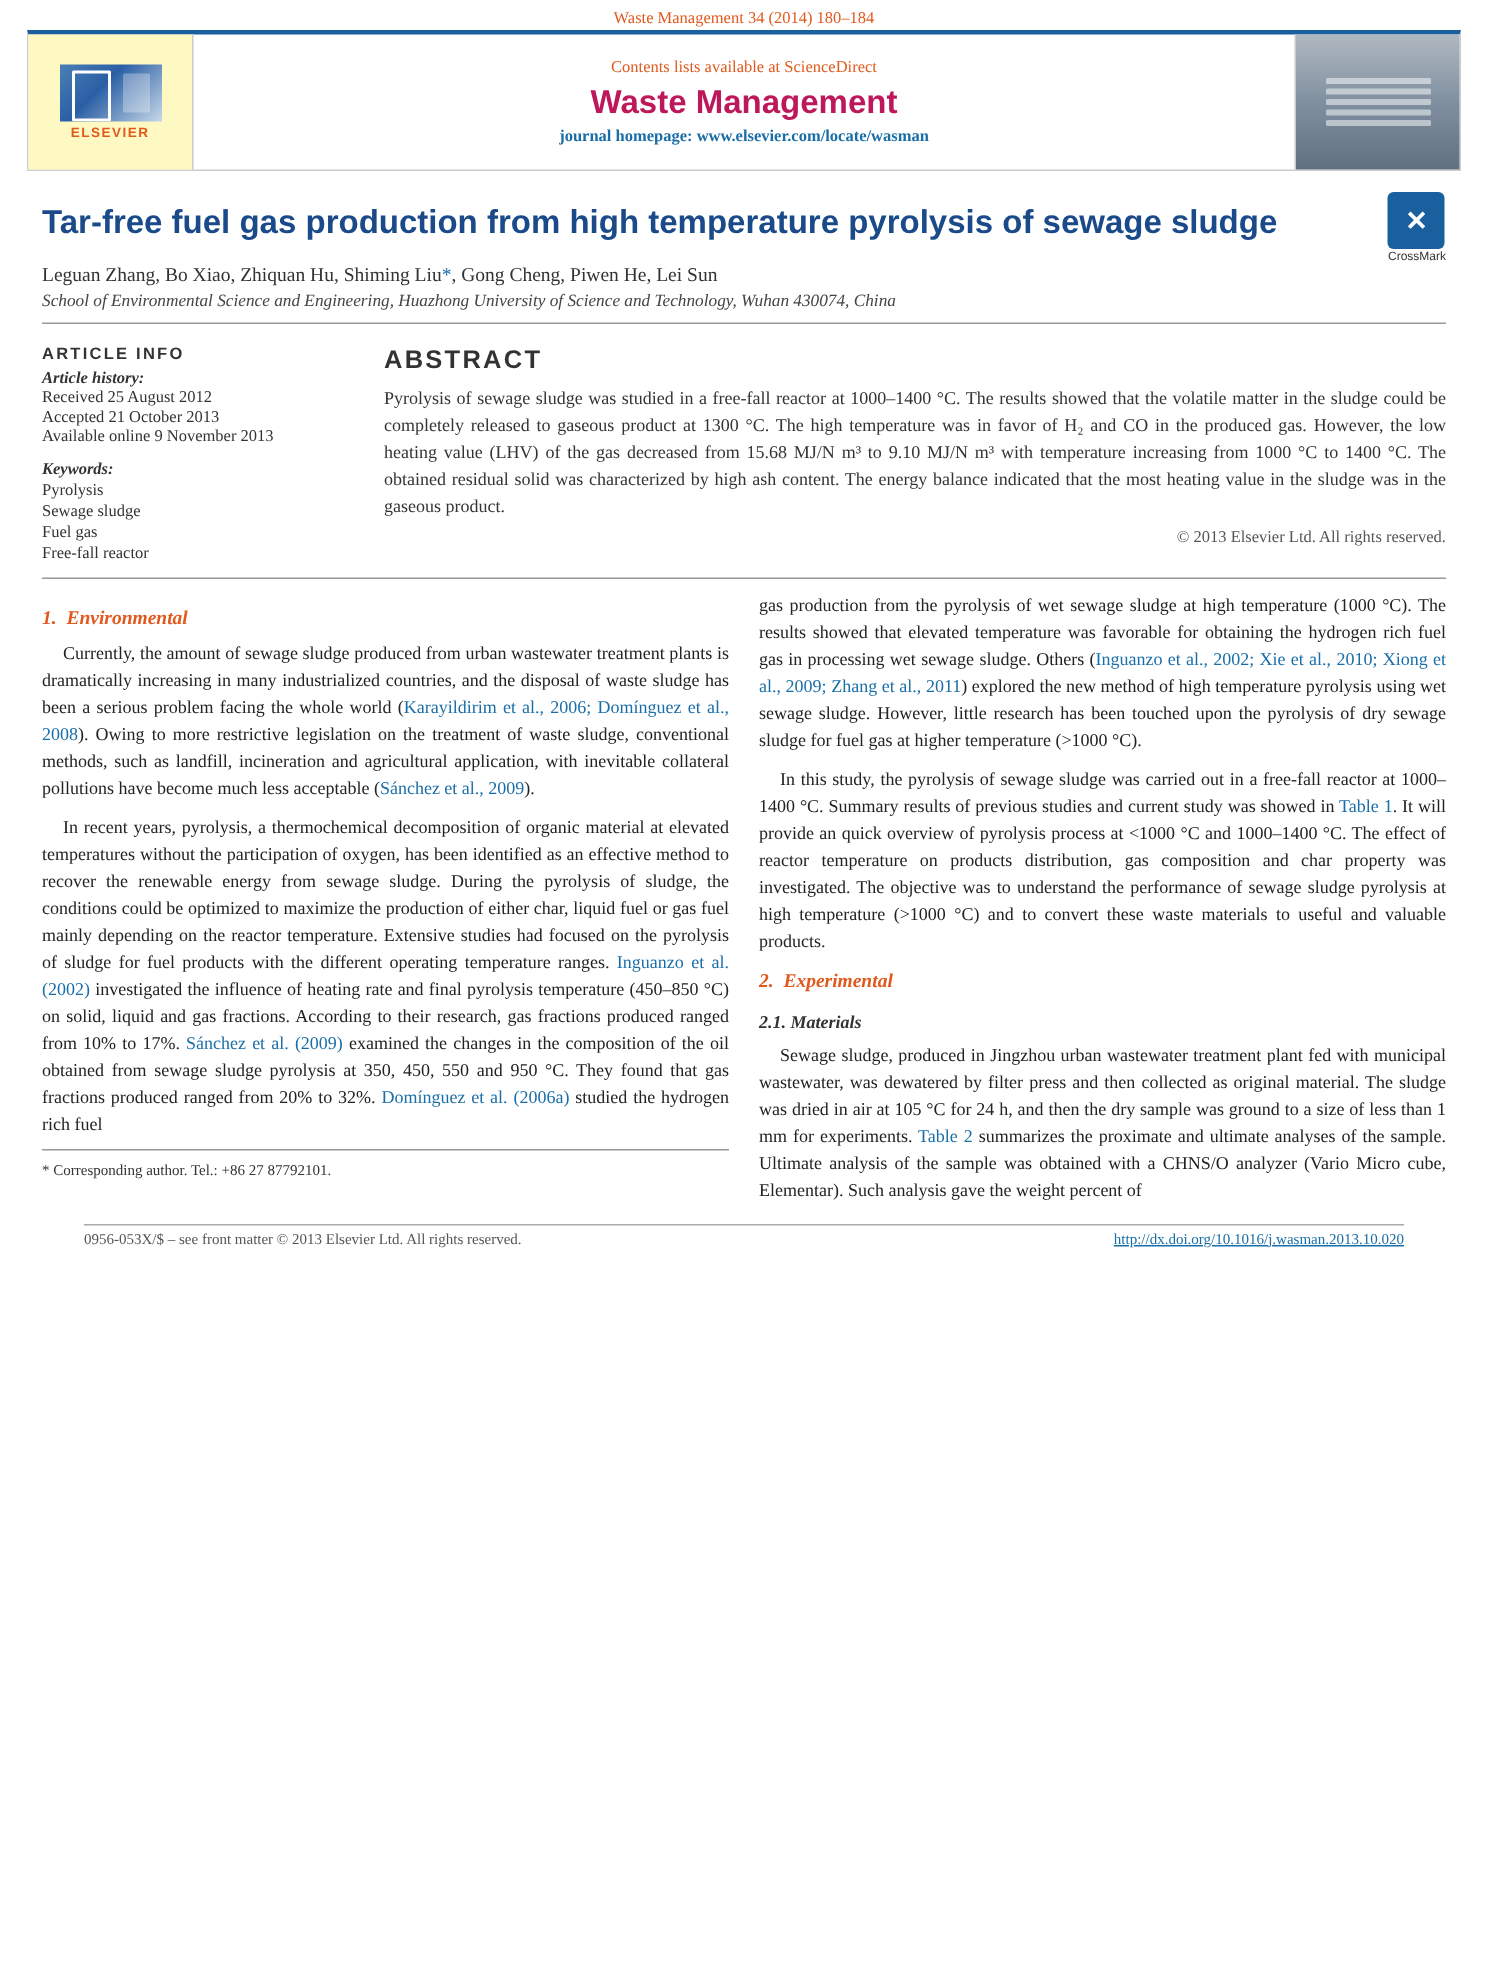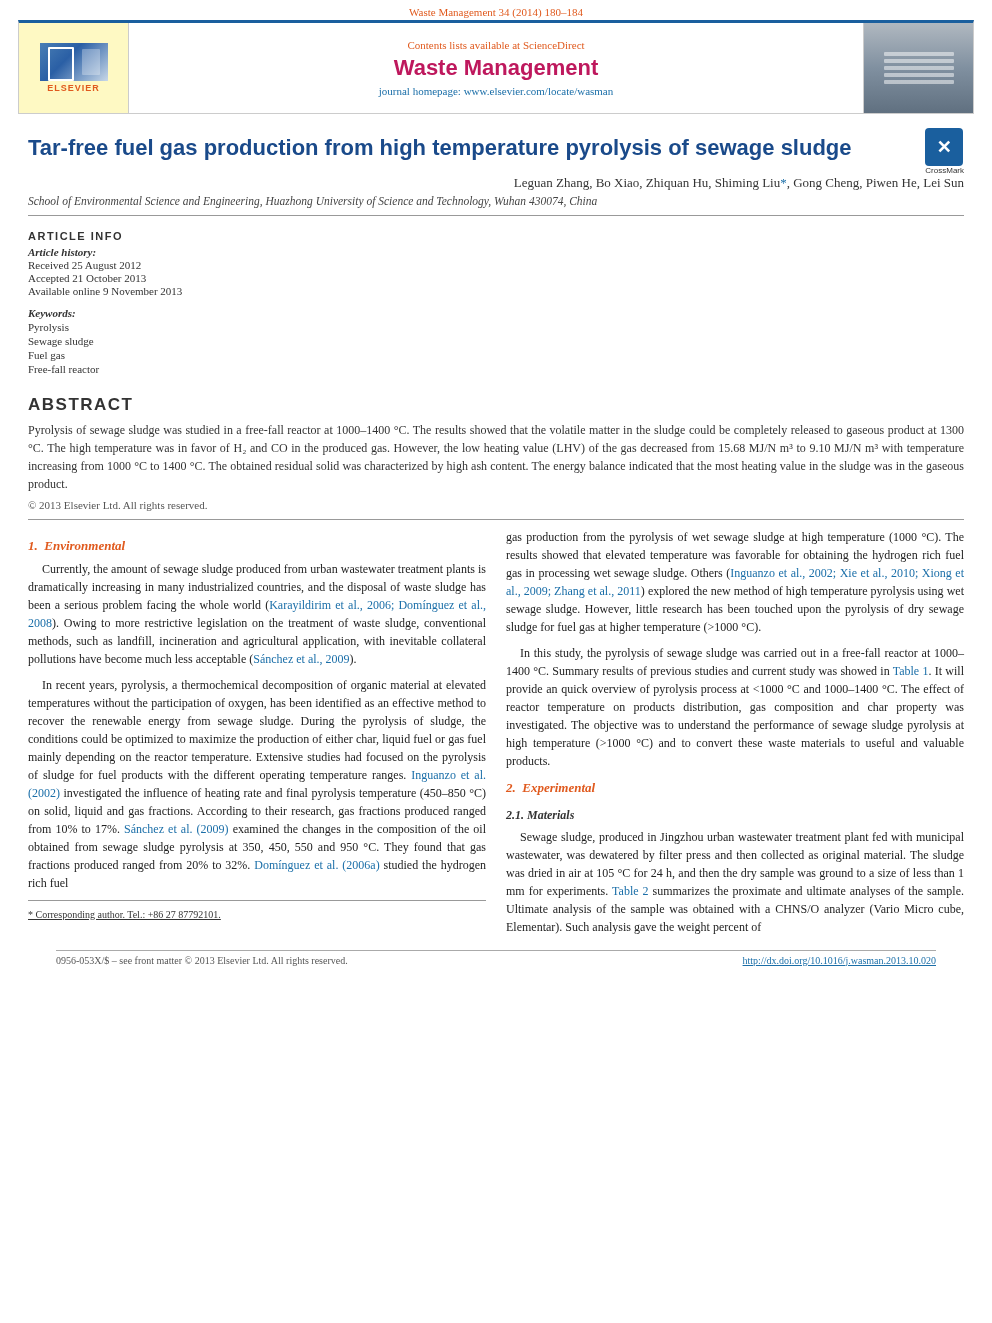--- a/index.html
+++ b/index.html
@@ -99,20 +99,21 @@
     .journal-title-header {
       font-size: 22px;
       font-weight: bold;
       color: #be185d;
       font-family: Arial, sans-serif;
       margin: 4px 0;
     }
     .journal-homepage {
       font-size: 11px;
       color: #555;
+      font-weight: bold;
     }
     .journal-homepage span {
       color: #1a6ea8;
     }
     .journal-header-right {
       width: 110px;
       min-height: 90px;
       background: #c8d0d8;
       display: flex;
       align-items: stretch;
@@ -165,39 +166,37 @@
       justify-content: center;
       color: #fff;
       font-weight: bold;
       font-size: 18px;
       font-family: Georgia, serif;
     }
     .authors {
       font-size: 13px;
       color: #333;
       margin-bottom: 4px;
-      text-align: right;
     }
     .affiliation {
       font-size: 11.5px;
       font-style: italic;
       color: #444;
       margin-bottom: 8px;
     }
     .article-divider {
       border: none;
       border-top: 1px solid #999;
       margin: 8px 0;
     }
     
     .two-col {
       display: flex;
       gap: 18px;
       margin-top: 14px;
-      flex-direction: column;
     }
     .article-info-col {
       width: 210px;
       min-width: 210px;
       font-size: 11px;
     }
     .article-info-section-title {
       font-size: 11px;
       font-family: Arial, sans-serif;
       letter-spacing: 1.5px;
@@ -244,21 +243,21 @@
     }
     .abstract-text {
       font-size: 12px;
       line-height: 1.5;
       color: #333;
       text-align: justify;
     }
     .copyright-line {
       font-size: 11px;
       color: #555;
-      text-align: left;
+      text-align: right;
       margin-top: 6px;
     }
     .body-two-col {
       display: flex;
       gap: 20px;
     }
     .body-col {
       flex: 1;
       font-size: 12px;
       line-height: 1.5;
@@ -285,21 +284,20 @@
     
     .footnotes {
       border-top: 1px solid #999;
       margin-top: 8px;
       padding-top: 4px;
       font-size: 10px;
       color: #333;
     }
     .footnotes p {
       margin: 2px 0;
-      text-decoration: underline;
     }
     .bottom-bar {
       border-top: 1px solid #aaa;
       margin: 6px 28px 0 28px;
       padding-top: 4px;
       font-size: 10px;
       color: #555;
       display: flex;
       justify-content: space-between;
     }

